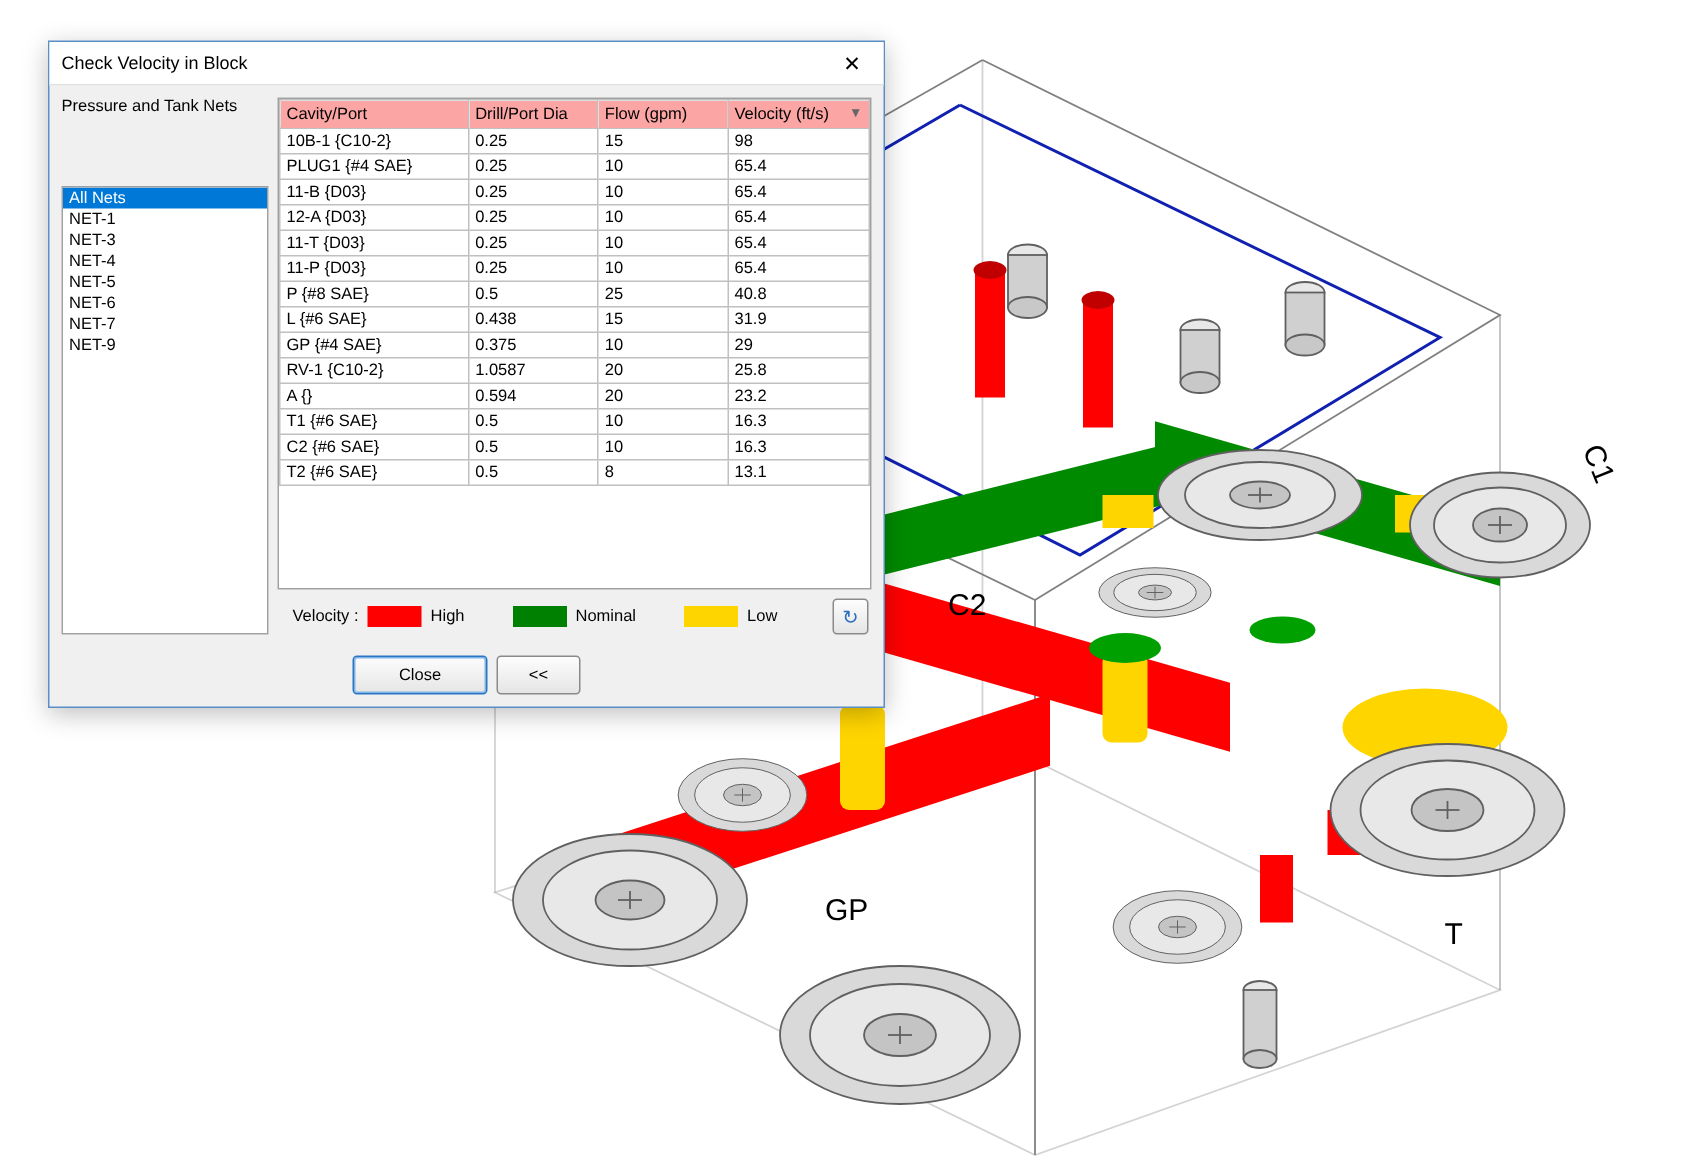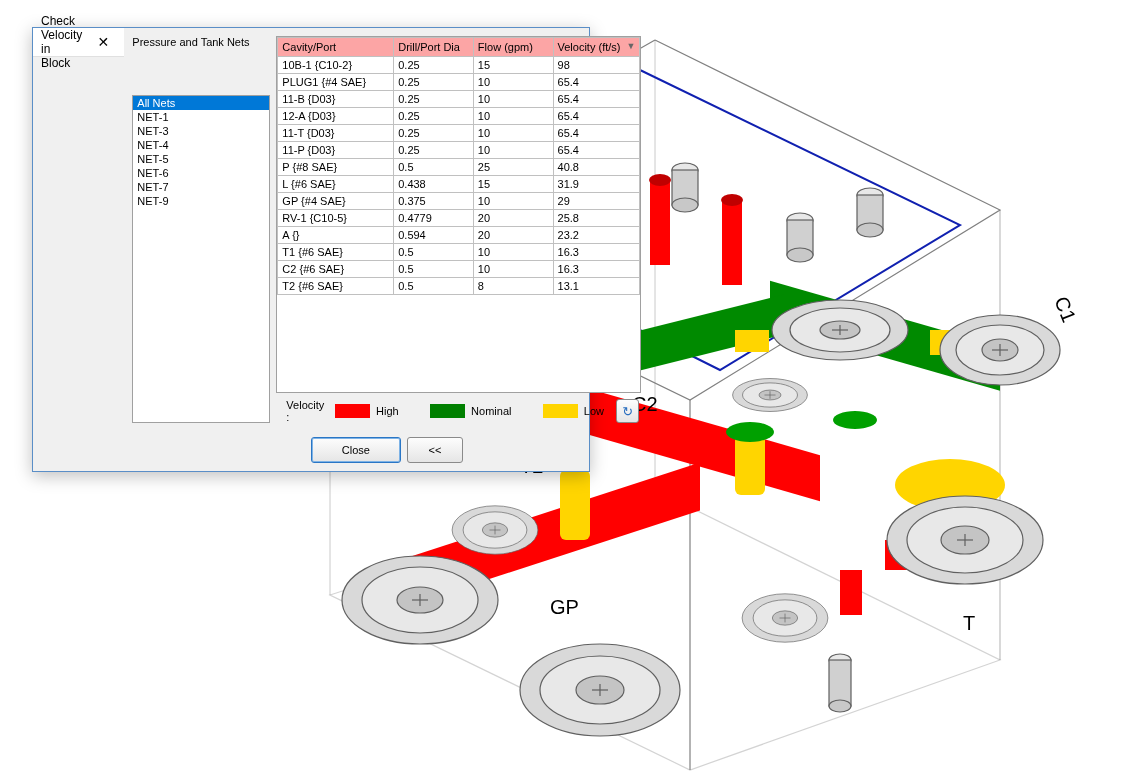--- a/index.html
+++ b/index.html
@@ -33,21 +33,21 @@
   .dialog {
     position: absolute;
     left: 32px;
     top: 27px;
     width: 556px;
     height: 443px;
     background: #f0f0f0;
     border: 1px solid #5a8ec7;
     box-shadow: 0 4px 16px rgba(0,0,0,0.25);
     display: flex;
-    flex-direction: row;
+    flex-direction: column;
   }
   .titlebar {
     height: 28px;
     background: #ffffff;
     display: flex;
     align-items: center;
     padding: 0 0 0 8px;
     border-bottom: 1px solid #e0e0e0;
   }
   .titlebar .title {
@@ -457,22 +457,22 @@
                     <td>15</td>
                     <td>31.9</td>
                   </tr>
                   <tr>
                     <td>GP  {#4 SAE}</td>
                     <td>0.375</td>
                     <td>10</td>
                     <td>29</td>
                   </tr>
                   <tr>
-                    <td>RV-1  {C10-5}</td>
-                    <td>0.4779</td>
+                    <td>RV-1  {C10-2}</td>
+                    <td>1.0587</td>
                     <td>20</td>
                     <td>25.8</td>
                   </tr>
                   <tr>
                     <td>A  {}</td>
                     <td>0.594</td>
                     <td>20</td>
                     <td>23.2</td>
                   </tr>
                   <tr>

